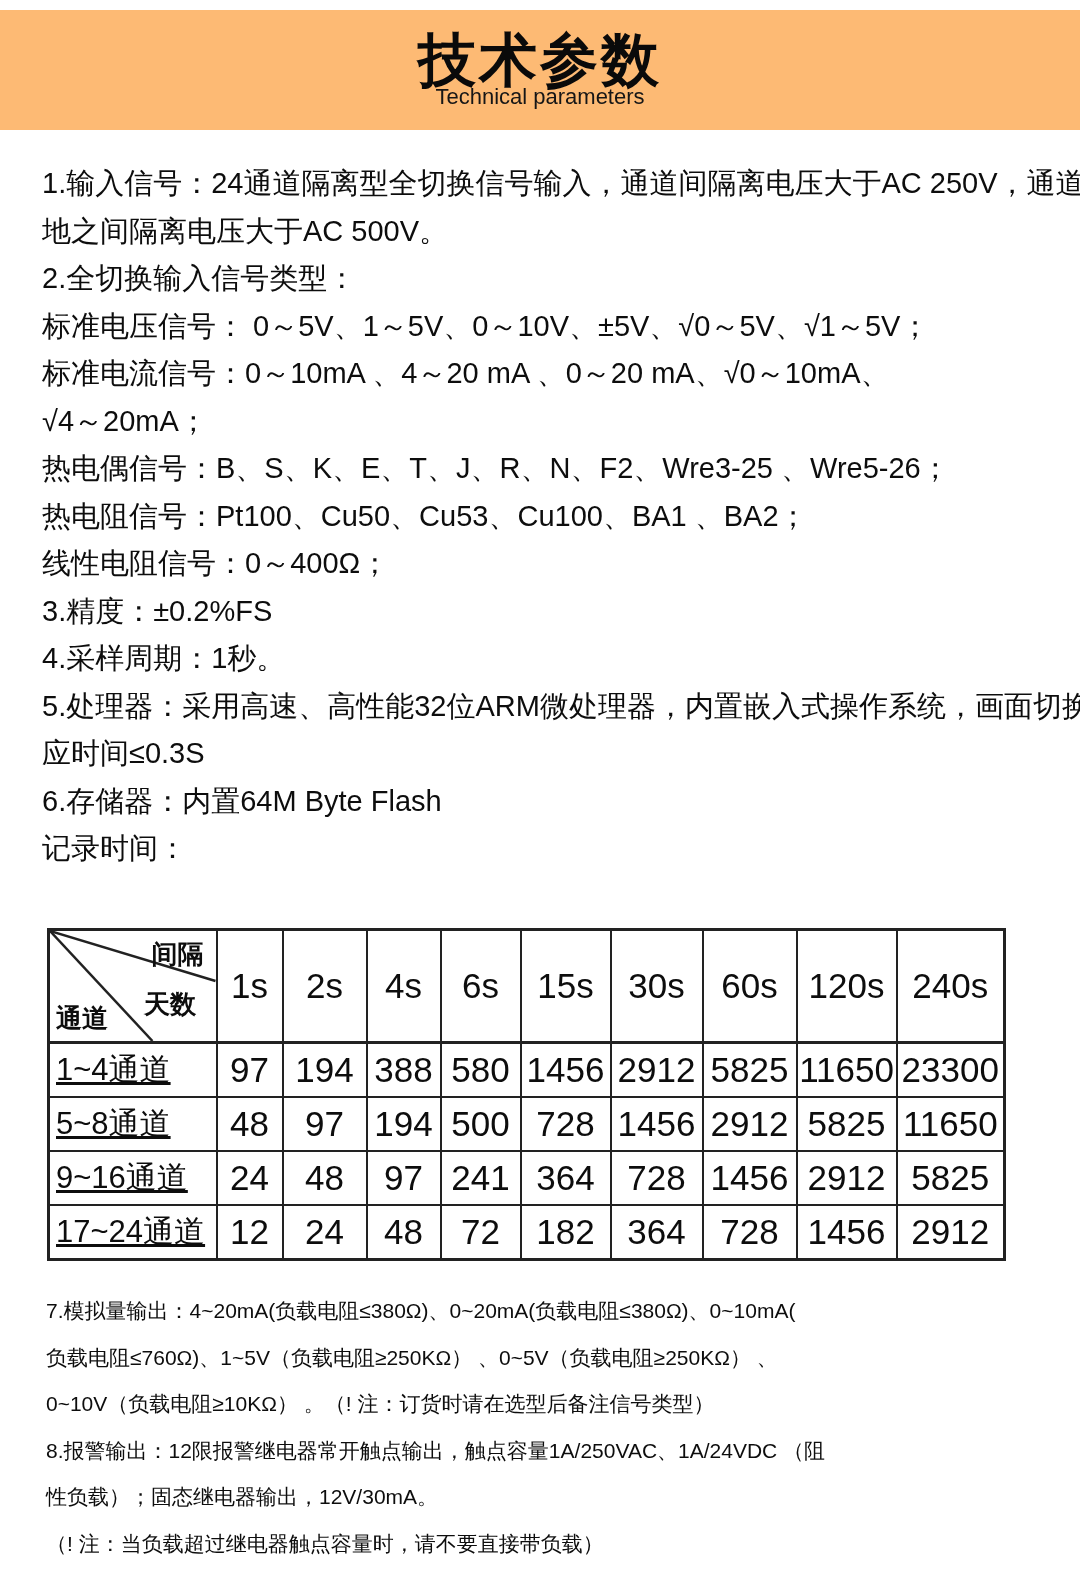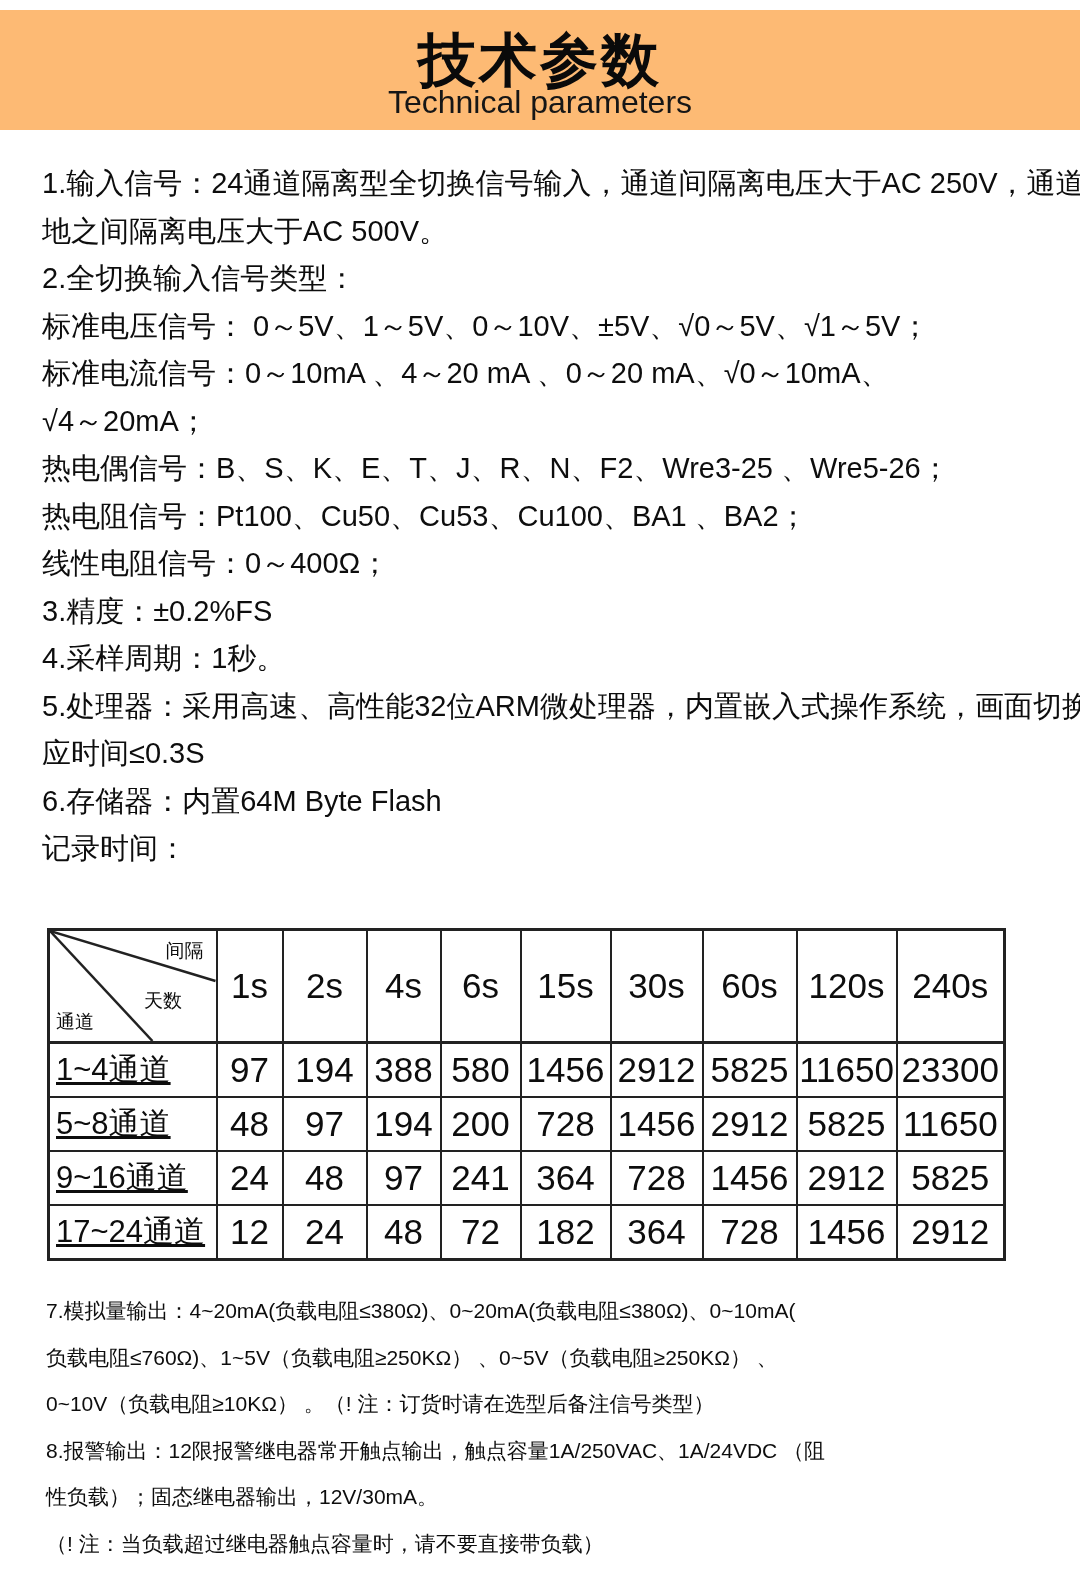--- a/index.html
+++ b/index.html
@@ -23,21 +23,21 @@
     text-align: center;
     font-size: 58px;
     font-weight: 700;
     letter-spacing: 3px;
     padding-top: 20px;
     line-height: 1.05;
     color: #0a0a0a;
   }
   .subtitle {
     text-align: center;
-    font-size: 32px;
+    font-size: 22px;
     margin-top: -7px;
     color: #161616;
   }
   
   .body-block {
     position: absolute;
     left: 42px; top: 160px;
     width: 1010px;
     font-size: 29px;
     line-height: 47.5px;
@@ -61,21 +61,21 @@
   .head-row td { height: 110px; border-bottom-width: 3px; }
   .data-row td { height: 52px; }
   .rowlabel {
     text-align: left !important;
     padding-left: 6px !important;
     font-size: 31px !important;
     text-decoration: underline;
   }
   .corner { position: relative; }
   .corner svg { position: absolute; left: 0; top: 0; width: 100%; height: 100%; display: block; }
-  .corner-label { position: absolute; font-size: 19px; line-height: 1; }
+  .corner-label { position: absolute; font-size: 26px; line-height: 1; font-weight: bold; }
   .lbl-interval { top: 10px; right: 12px; }
   .lbl-days { top: 60px; left: 94px; }
   .lbl-channel { bottom: 10px; left: 6px; }
   
   .footer-block {
     position: absolute;
     left: 46px; top: 1288px;
     width: 1020px;
     font-size: 21px;
     line-height: 46.5px;
@@ -154,21 +154,21 @@
       <td>2912</td>
       <td>5825</td>
       <td>11650</td>
       <td>23300</td>
     </tr>
     <tr class="data-row">
       <td class="rowlabel">5~8通道</td>
       <td>48</td>
       <td>97</td>
       <td>194</td>
-      <td>200</td>
+      <td>500</td>
       <td>728</td>
       <td>1456</td>
       <td>2912</td>
       <td>5825</td>
       <td>11650</td>
     </tr>
     <tr class="data-row">
       <td class="rowlabel">9~16通道</td>
       <td>24</td>
       <td>48</td>

